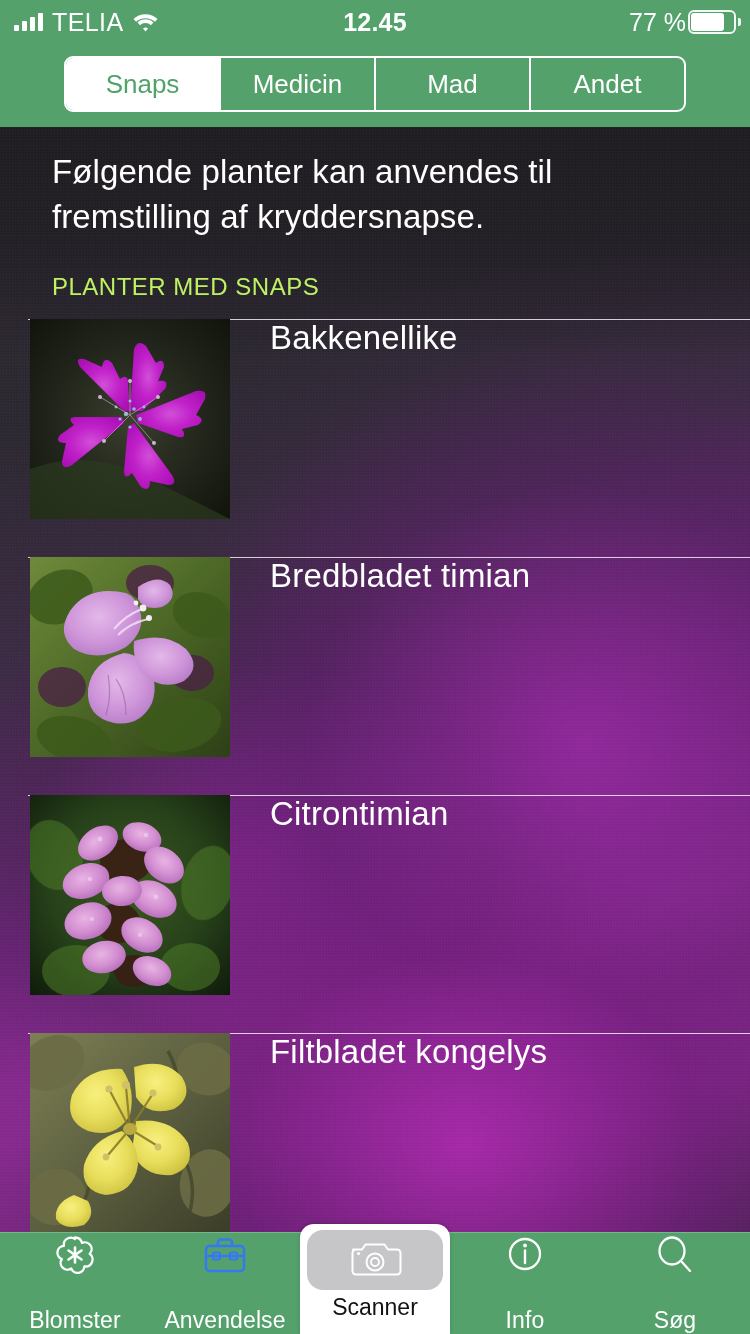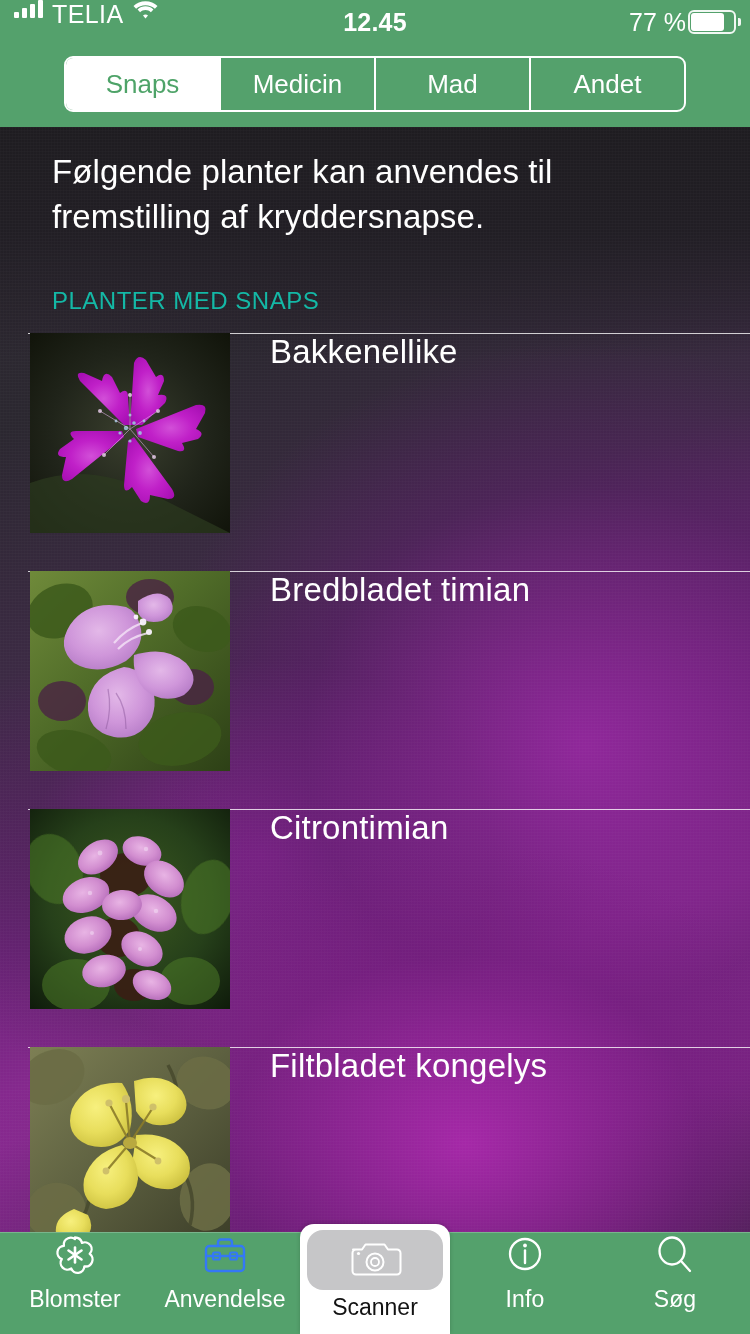--- a/index.html
+++ b/index.html
@@ -23,21 +23,21 @@
     z-index:30;
   }
   .statusbar {
     position:relative;
     height:44px;
     display:flex; align-items:center;
     color:#fff;
   }
   .sb-left {
     position:absolute; left:14px; top:0; height:44px;
-    display:flex; gap:9px;
+    display:flex; align-items:center; gap:9px;
   }
   .signal { display:flex; align-items:flex-end; gap:3px; height:18px; }
   .signal i { display:block; width:5px; background:#fff; border-radius:1px; }
   .signal i:nth-child(1){ height:6px; }
   .signal i:nth-child(2){ height:10px; }
   .signal i:nth-child(3){ height:14px; }
   .signal i:nth-child(4){ height:18px; }
   .carrier { font-size:25px; letter-spacing:.4px; font-weight:400; }
   .wifi { width:27px; height:19px; }
   .sb-center {
@@ -123,24 +123,24 @@
     padding:22px 54px 0 52px;
   }
   .intro-text {
     color:#ffffff;
     font-size:33px;
     line-height:45px;
     font-weight:400;
     letter-spacing:.1px;
   }
   .section-head {
-    color:#14b8a6;
+    color:#bef264;
     font-size:24px;
     letter-spacing:.5px;
-    margin-top:48px;
+    margin-top:34px;
     font-weight:400;
   }
 
   .list { margin-top:18px; }
   .row {
     position:relative;
     display:flex; align-items:flex-start;
     height:238px;
     cursor:pointer;
   }
@@ -174,21 +174,21 @@
     z-index:40;
   }
   .tabbar::before {
     content:"";
     position:absolute; top:0; left:0; right:0; height:1px;
     background:rgba(255,255,255,.22);
   }
   .tab {
     flex:1 1 0;
     display:flex; flex-direction:column;
-    align-items:center; justify-content:flex-start;
+    align-items:center; justify-content:space-between;
     gap:8px;
     cursor:pointer;
     position:relative;
   }
   .tab .tab-label {
     font-size:23px; color:#ffffff; letter-spacing:.1px;
   }
   .tab .tab-icon { height:46px; display:flex; align-items:center; justify-content:center; }
 
   

